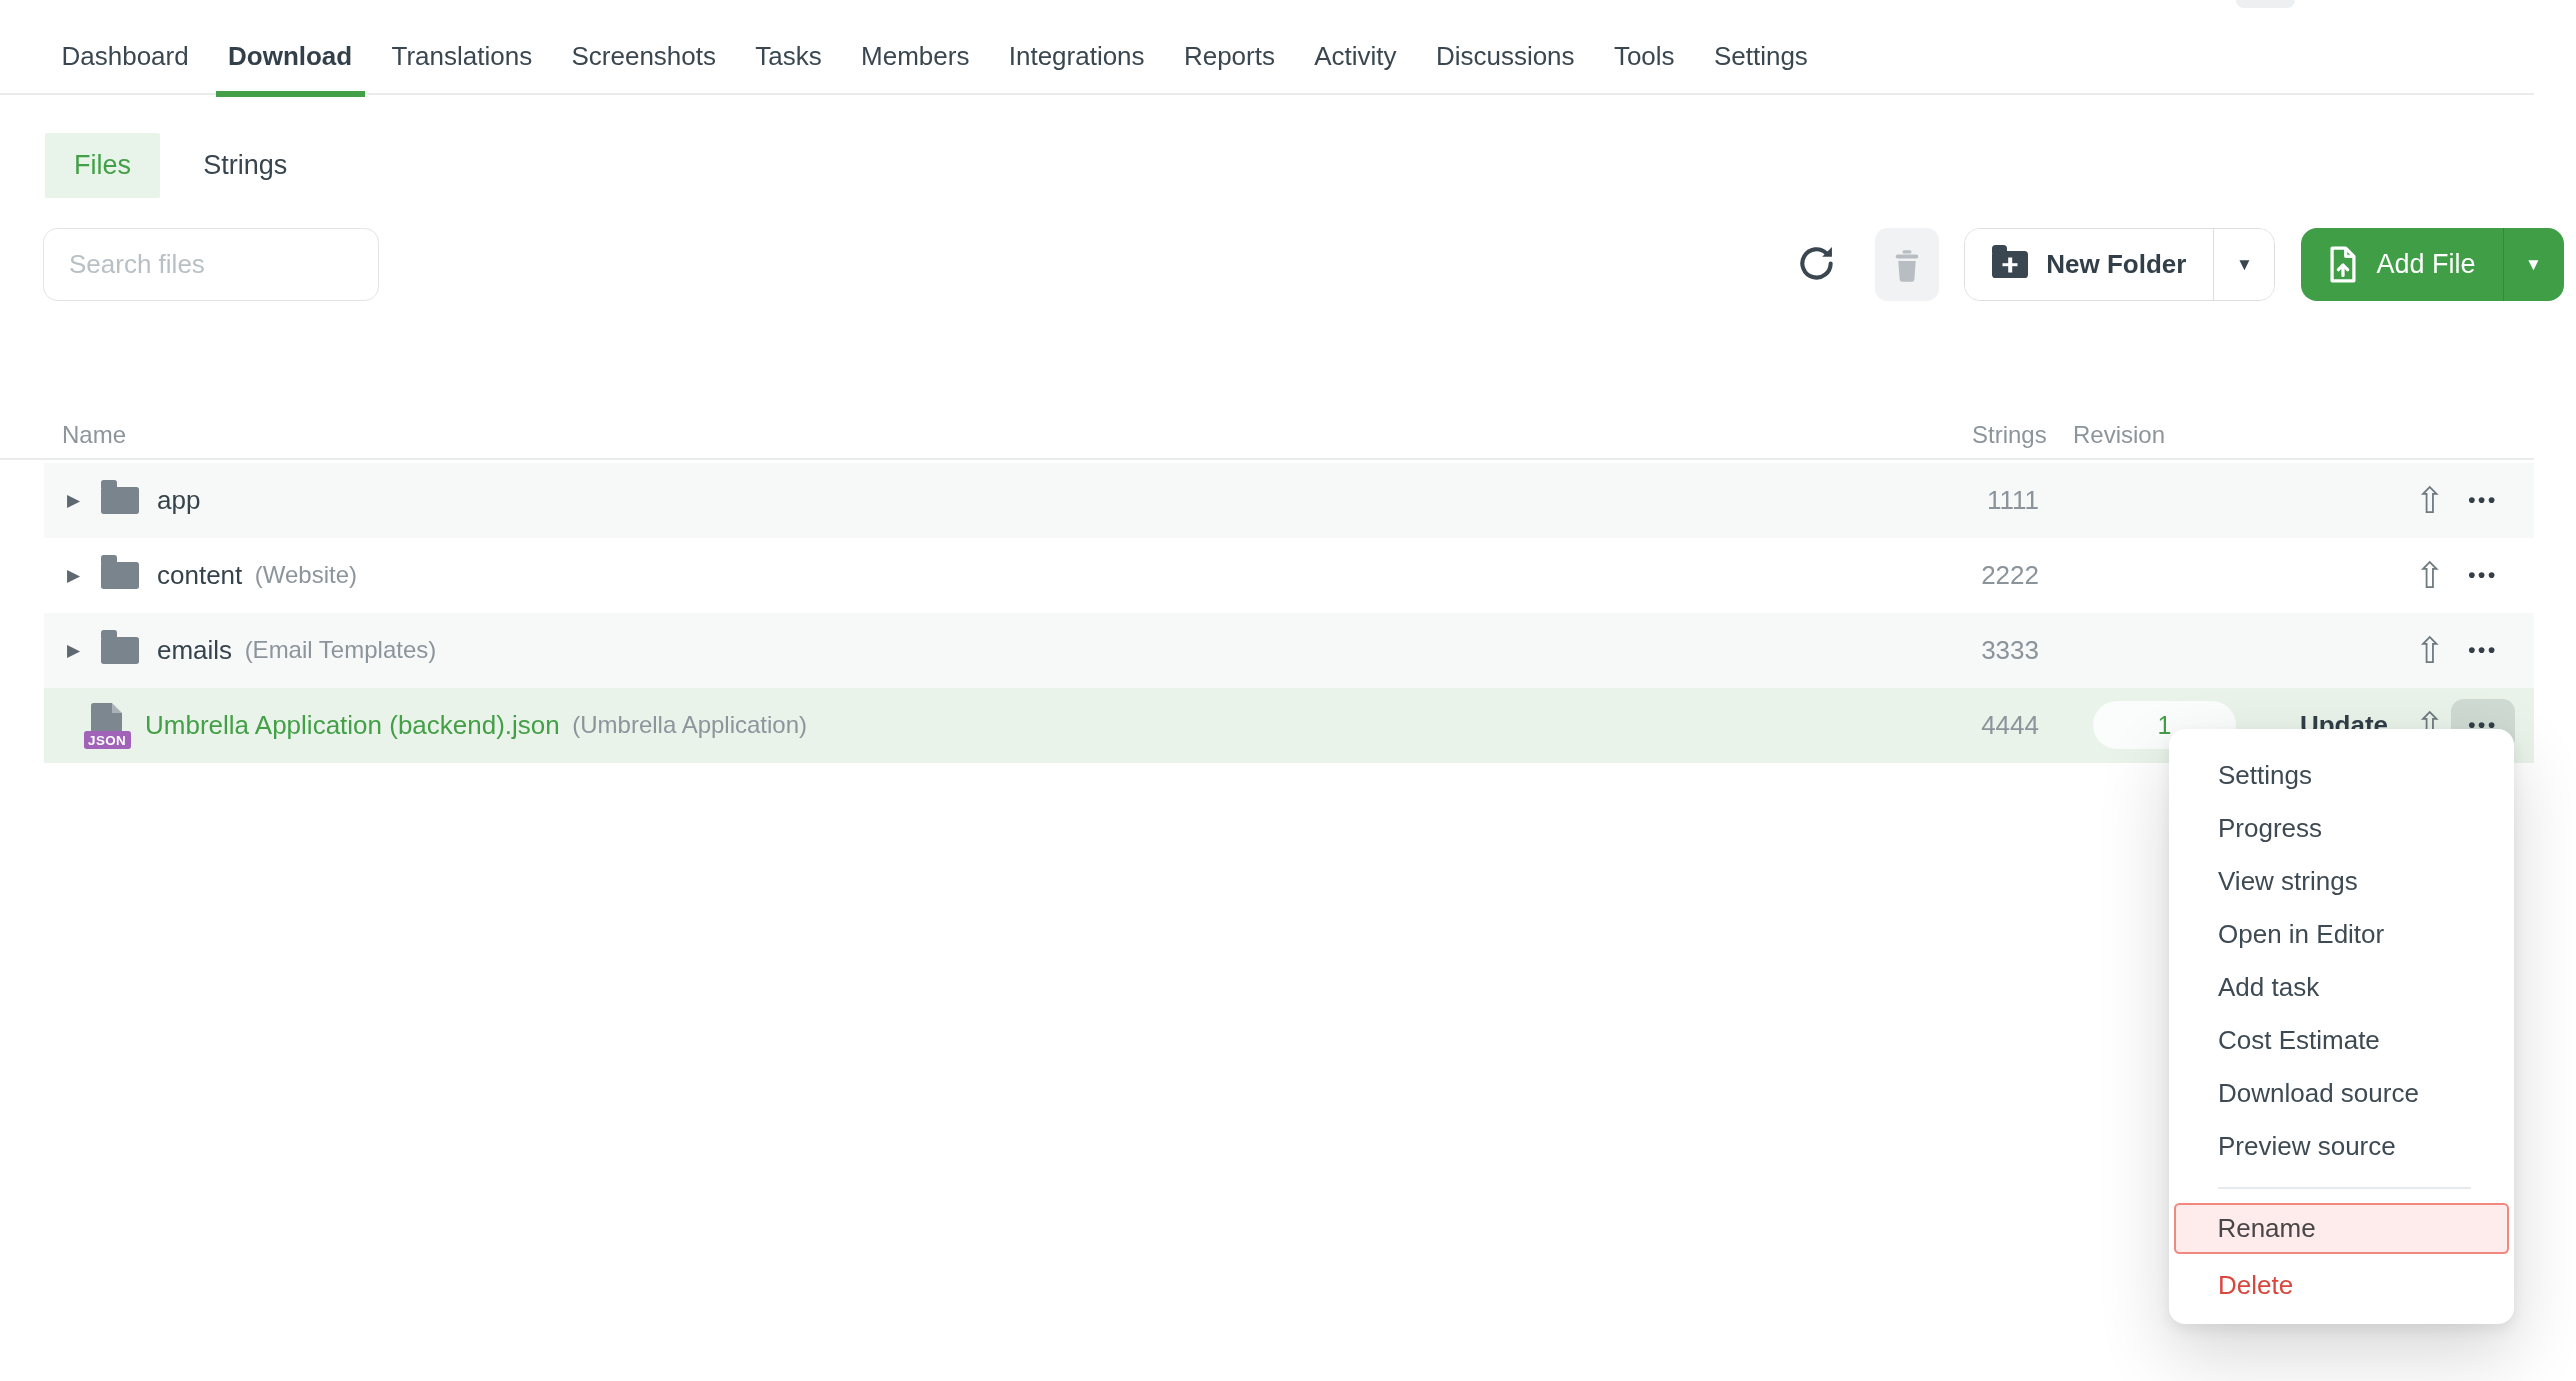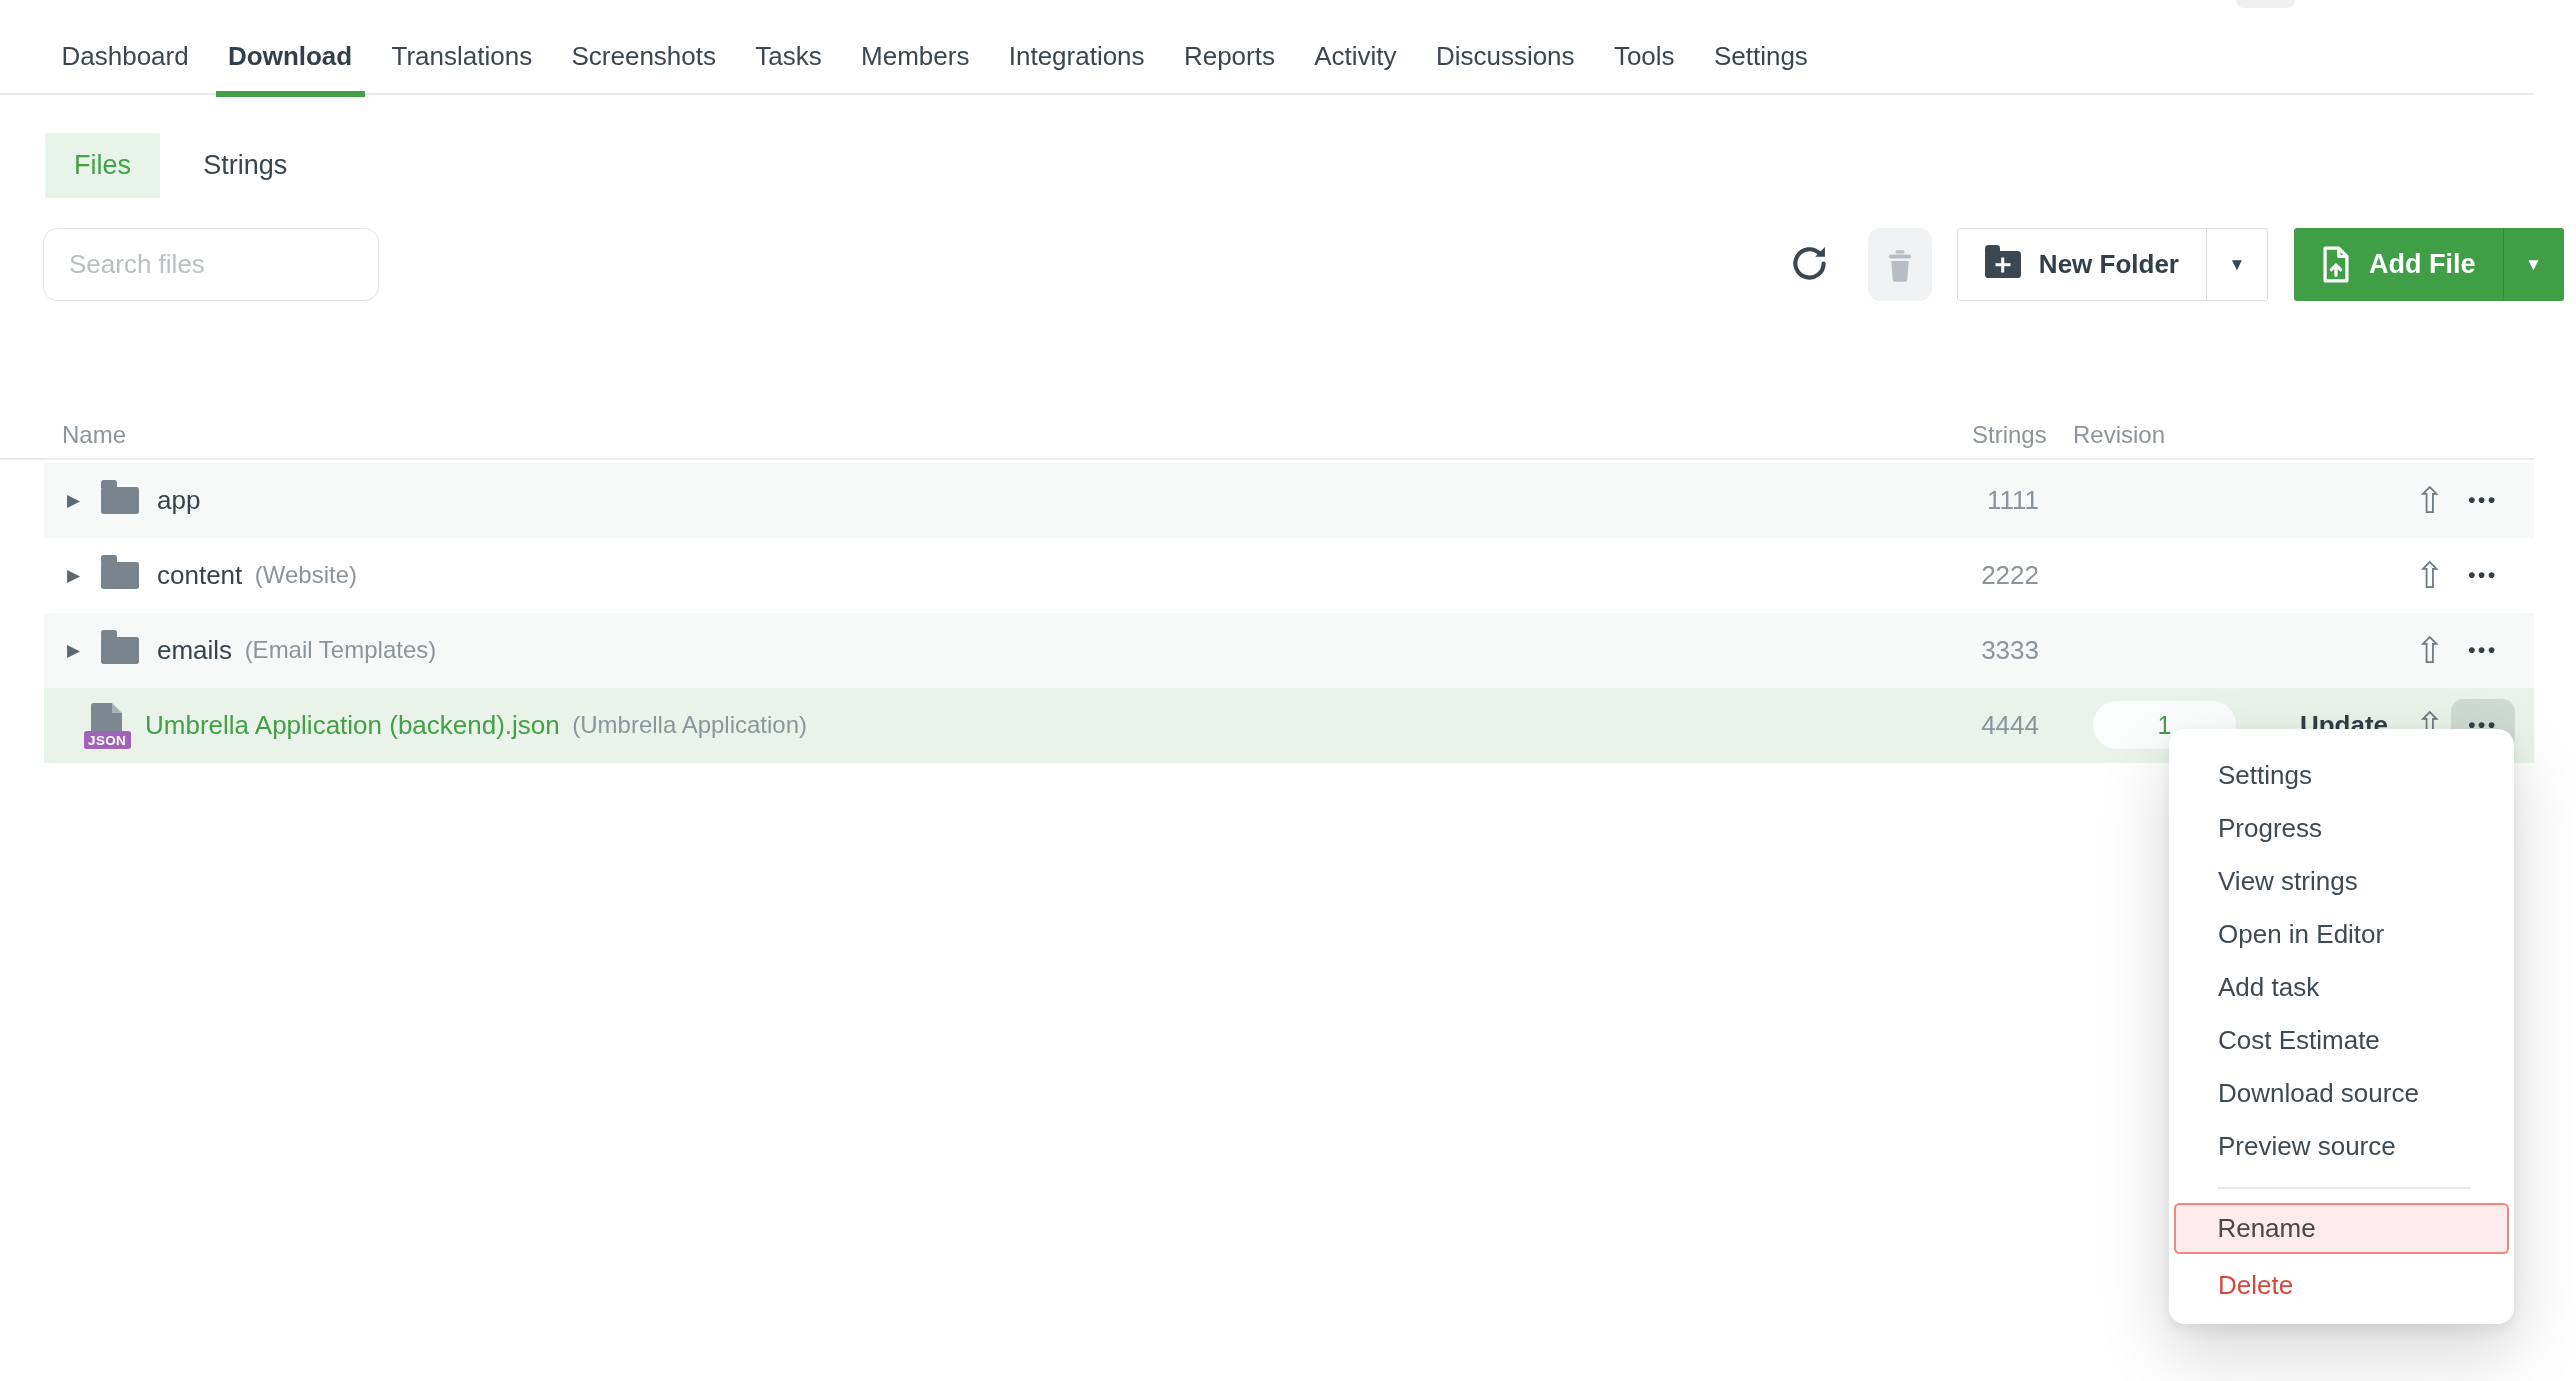--- a/index.html
+++ b/index.html
@@ -25,28 +25,28 @@
 
   
   .toolbar-row{display:flex;align-items:center;justify-content:space-between;margin:30px 12.5px 0 43px;}
   .search-input{width:336px;height:73px;box-sizing:border-box;border:1.8px solid #e0e4e7;border-radius:14.3px;
                 font-size:26px;padding:0 25px;color:#39454e;outline:none;font-family:inherit;}
   .search-input::placeholder{color:#b9c0c5;}
   .toolbar-right{display:flex;align-items:center;}
   .refresh-btn{width:45px;height:45px;background:none;border:none;padding:0;margin-right:36px;cursor:pointer;}
   .trash-btn{width:64px;height:73px;background:#f1f2f3;border:none;border-radius:12.5px;display:flex;
              align-items:center;justify-content:center;margin-right:25px;cursor:pointer;}
-  .split{display:flex;height:73px;border-radius:3px;overflow:hidden;box-sizing:border-box;}
+  .split{display:flex;height:73px;border-radius:16px;overflow:hidden;box-sizing:border-box;}
   .split.outline{border:1.8px solid #dbdfe2;background:#fff;margin-right:26px;}
   .split .main{display:flex;align-items:center;gap:18px;border:none;cursor:pointer;font-family:inherit;}
   .split.outline .main{background:#fff;padding:0 27px;font-size:26px;font-weight:bold;color:#323f48;}
   .split.outline .caret-btn{width:61px;background:#fff;border:none;border-left:1.8px solid #dbdfe2;
                             color:#3b4750;font-size:17px;cursor:pointer;}
   .split.green{background:#3f9e46;}
-  .split.green .main{background:transparent;padding:0 27px;font-size:27px;font-weight:bold;color:#fff;}
+  .split.green .main{background:transparent;padding:0 27px;font-size:27px;font-weight:normal;color:#fff;}
   .split.green .caret-btn{width:61px;background:transparent;border:none;border-left:1.8px solid #338a3a;
                           color:#fff;font-size:17px;cursor:pointer;}
   .folder-plus{width:36px;height:27px;background:#3b4750;border-radius:3.6px;position:relative;}
   .folder-plus::before{content:"";position:absolute;top:-6.3px;left:0;width:15px;height:8px;background:#3b4750;
                        border-radius:3.6px 3.6px 0 0;}
   .folder-plus .ph{position:absolute;left:50%;top:50%;width:15px;height:3.6px;background:#fff;transform:translate(-50%,-50%);}
   .folder-plus .pv{position:absolute;left:50%;top:50%;width:3.6px;height:15px;background:#fff;transform:translate(-50%,-50%);}
 
   
   .table-header{position:relative;margin-top:120px;height:39px;font-size:24px;color:#8c959c;}

